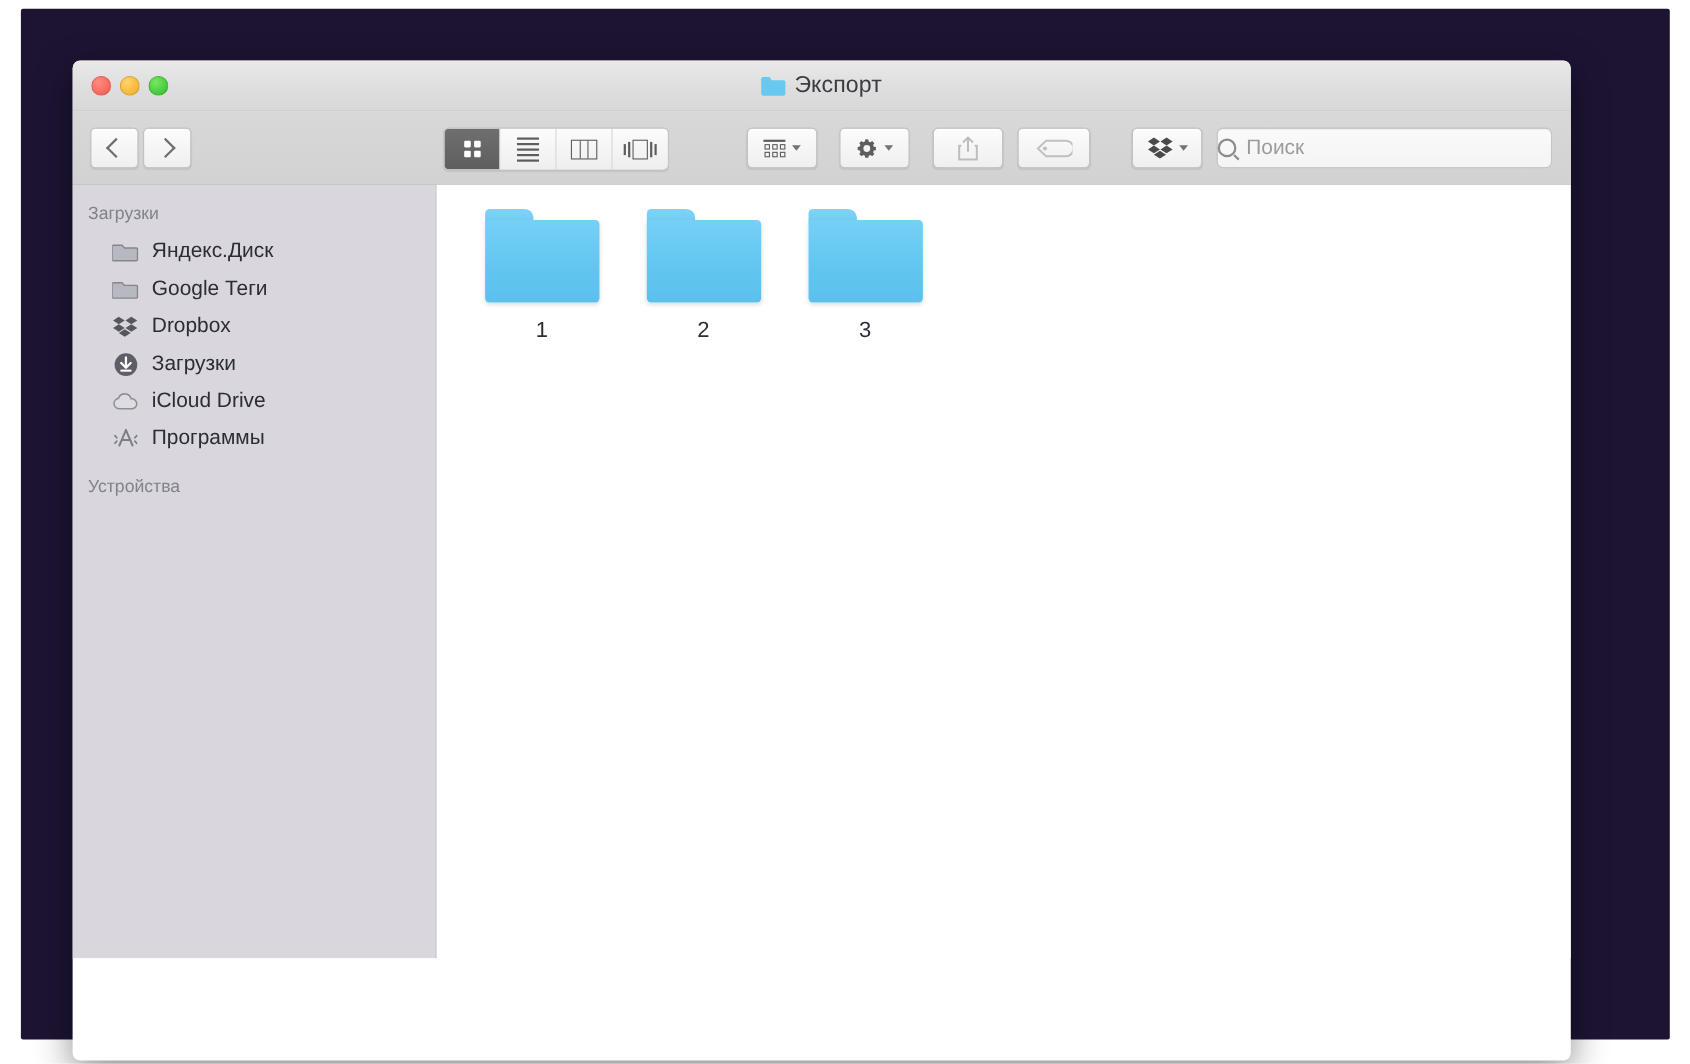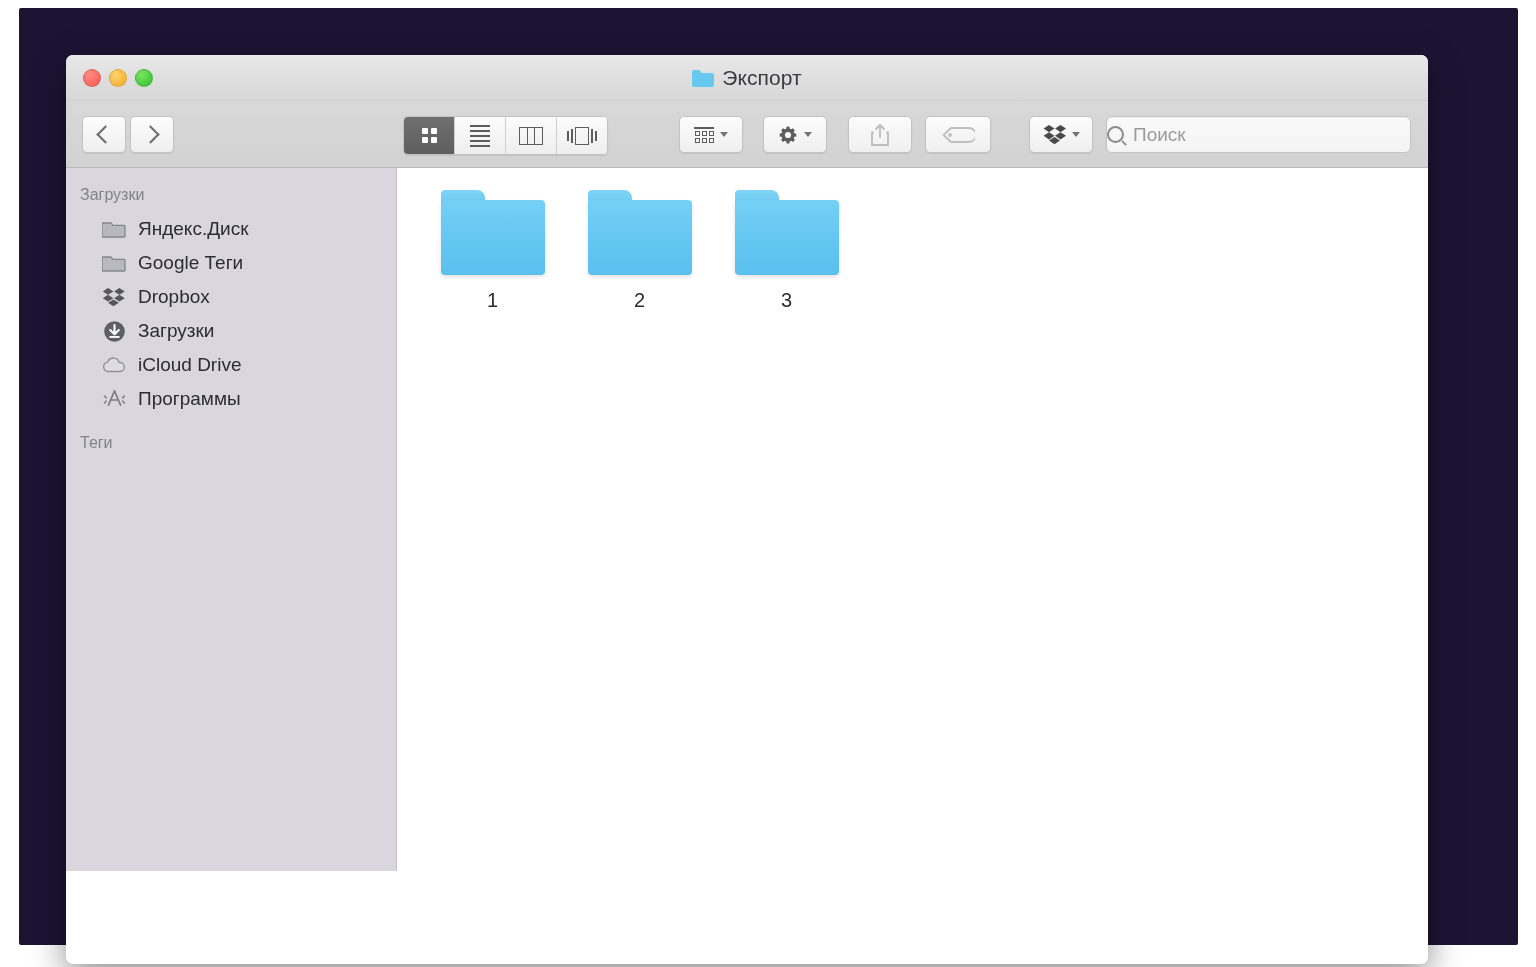--- a/index.html
+++ b/index.html
@@ -522,21 +522,21 @@
               <path d="M8.8 12 H16.2" stroke="#7d7d88" stroke-width="1.7" fill="none" stroke-linecap="round"></path>
               <path d="M2.5 8 L4.2 10 M2.5 15 L4.2 13" stroke="#7d7d88" stroke-width="1.5" stroke-linecap="round"></path>
               <path d="M22.3 8 L20.6 10 M22.3 15 L20.6 13" stroke="#7d7d88" stroke-width="1.5" stroke-linecap="round"></path>
             </svg>
           </span>
           <span>Программы</span>
         </div>
 
 
 
-        <div class="sb-section spaced">Теги</div>
+        <div class="sb-section spaced">Устройства</div>
       </div>
 
       <div class="content">
         <div class="grid">
 
           <div class="file">
             <span class="folder-ico">
               <span class="folder-tab"></span>
               <span class="folder-body"></span>
             </span>

